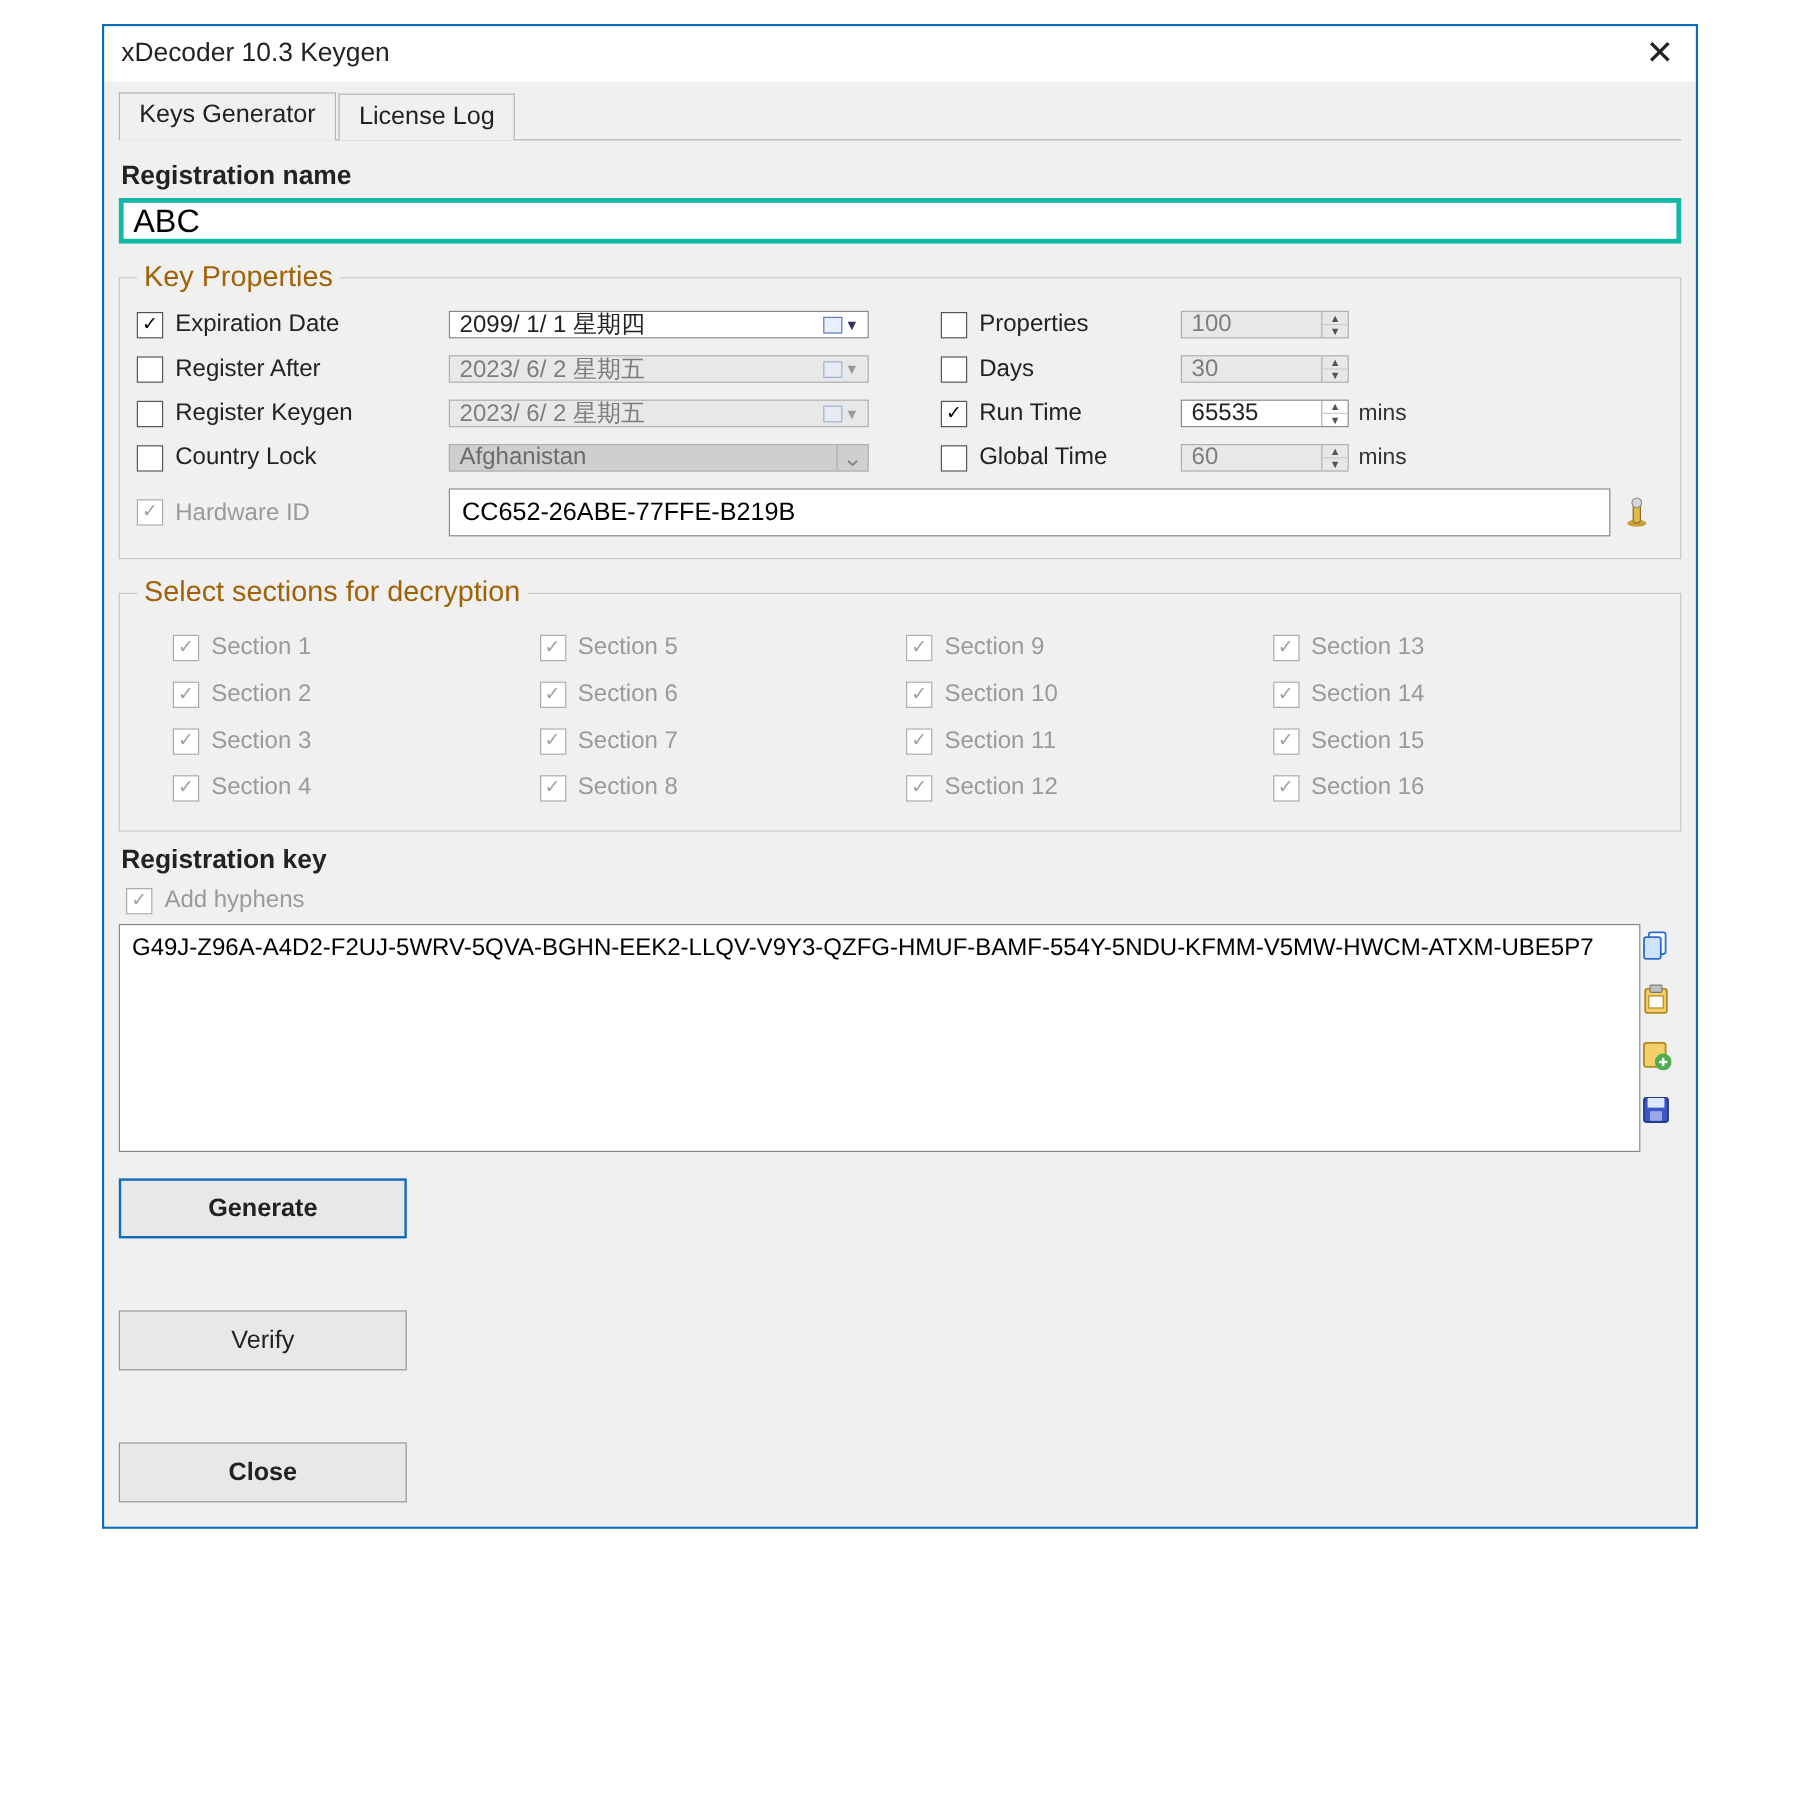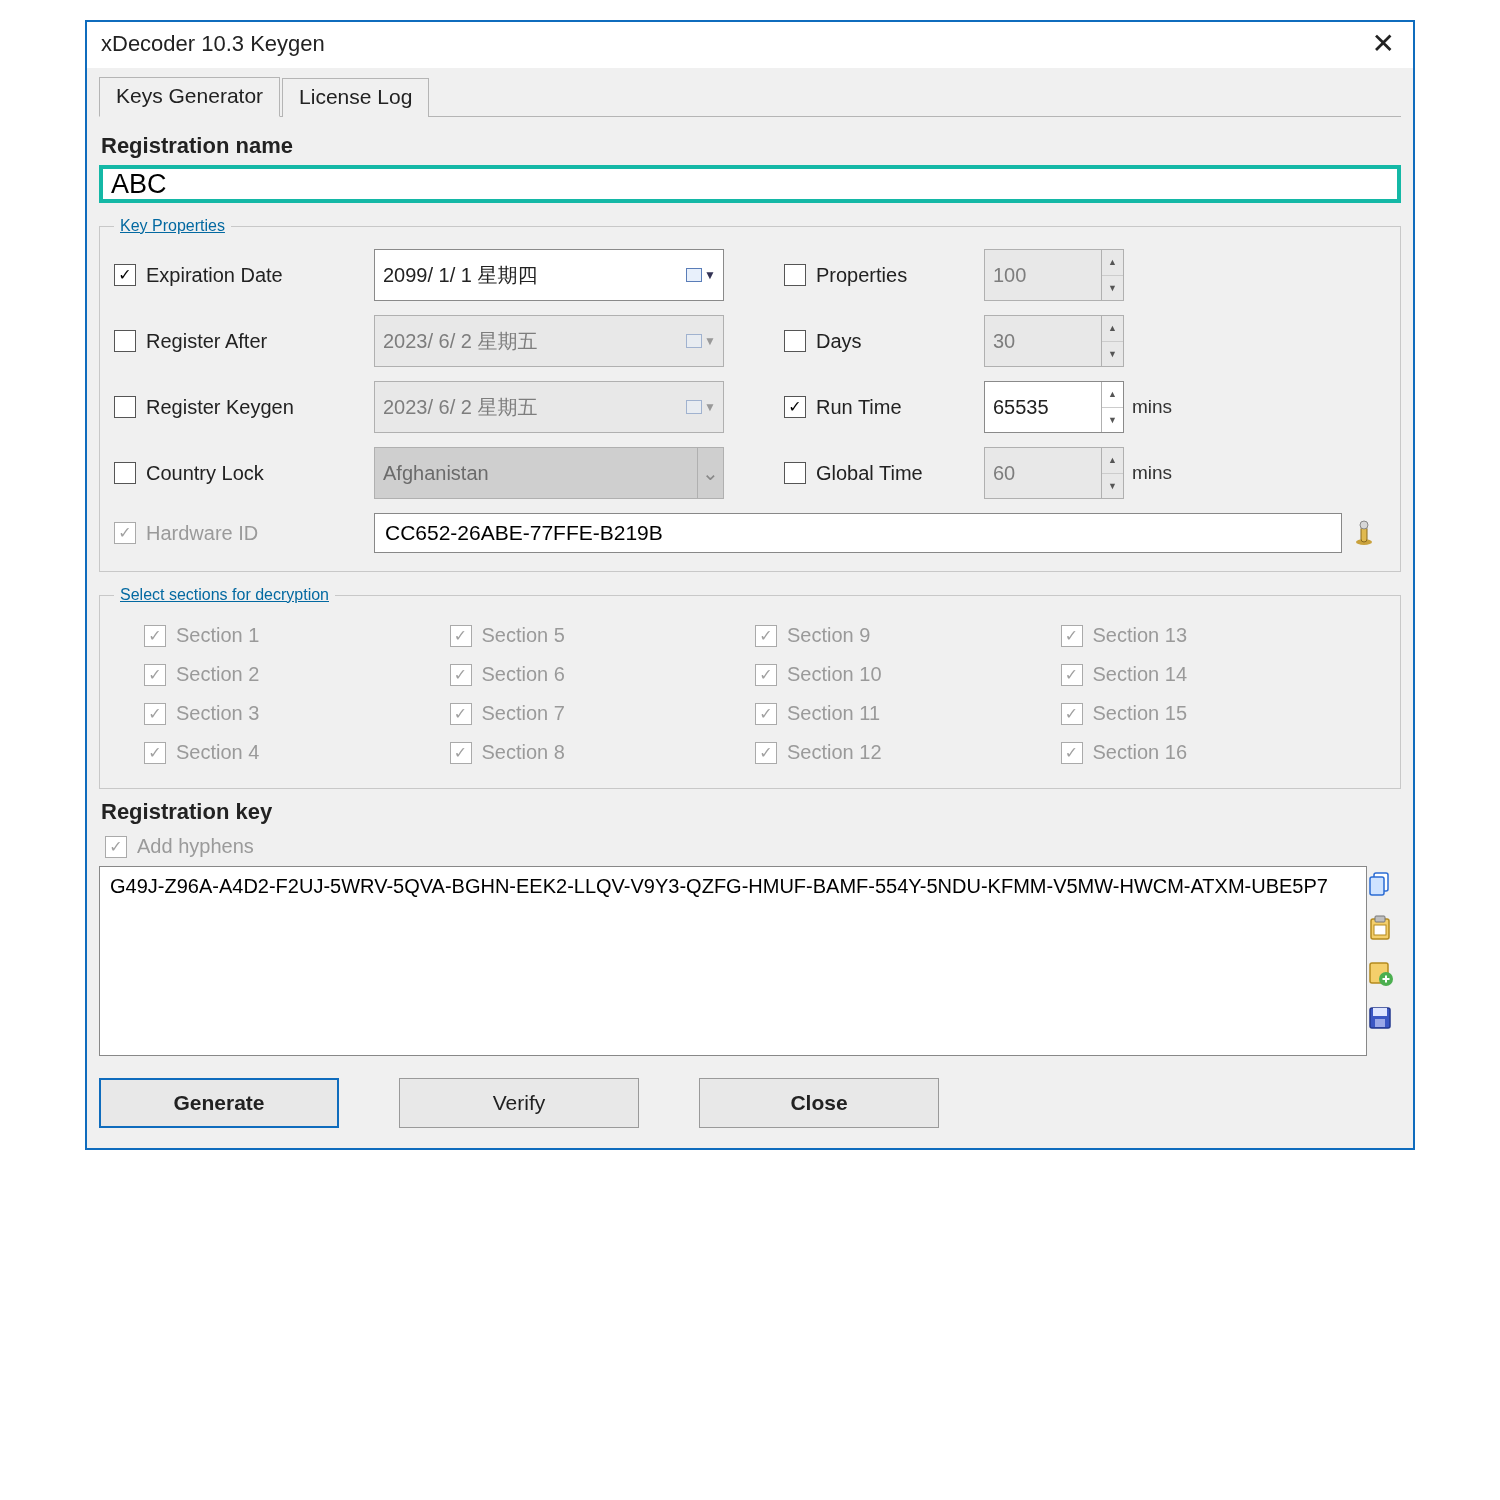--- a/index.html
+++ b/index.html
@@ -61,40 +61,40 @@
     border:4px solid #14b8a6;
     background:#fff;
     padding:4px 8px;
     font-size:27px;
   }
   fieldset.group{
     border:1px solid #c8c8c8;
     margin:14px 0 0 0;
     padding:14px 14px 18px 14px;
   }
-  fieldset.group>legend{padding:0 6px;font-size:16px;color:#0369a1;text-decoration:underline;}
+  fieldset.group>legend{padding:0 6px;font-size:24px;color:#a16207;}
   .kp-grid{
     display:grid;
     grid-template-columns: 260px 350px 60px 200px 140px 60px;
     row-gap:14px;
     align-items:center;
   }
   .chk{
     display:inline-flex;align-items:center;gap:10px;
   }
   .chk-box{
     width:22px;height:22px;border:1.5px solid #555;background:#fff;
     display:inline-flex;align-items:center;justify-content:center;
   }
   .chk-box.disabled{border-color:#aaa;}
   .chk-mark{font-size:16px;line-height:1;color:#000;}
   .chk-mark.disabled{color:#a0a0a0;}
   .chk-label.disabled{color:var(--disabled-text);text-align:center;}
   .date-box,.combo-box,.spin-box{
-    height:52px;border:1px solid #8a8a8a;background:#fff;
+    height:23px;border:1px solid #8a8a8a;background:#fff;
     display:flex;align-items:center;padding:0 8px;position:relative;
     font-size:20px;
   }
   .date-box.disabled,.combo-box.disabled,.spin-box.disabled{
     background:#e8e8e8;color:#7d7d7d;border-color:#b0b0b0;
   }
   .combo-box.disabled{background:#cfcfcf;color:#6b6b6b;}
   .date-drop{
     position:absolute;right:4px;top:4px;bottom:4px;width:36px;
     display:flex;align-items:center;justify-content:center;gap:2px;
@@ -138,21 +138,21 @@
   textarea.key-area{
     flex:1;height:190px;resize:none;
     border:1px solid #888;background:#fff;
     font-family:inherit;font-size:20px;padding:8px 10px;
     overflow-y:scroll;
   }
   .side-icons{
     width:34px;display:flex;flex-direction:column;gap:14px;padding-top:4px;
   }
   .btn-row{
-    display:flex;gap:60px;justify-content:flex-start;margin-top:22px;
+    display:flex;gap:60px;justify-content:flex-start;margin-top:22px;flex-direction:column;
   }
   .btn{
     width:240px;height:50px;
     border:1px solid #9a9a9a;background:#e8e8e8;
     display:flex;align-items:center;justify-content:center;
     font-size:21px;
   }
   .btn.primary{border:2px solid var(--win-blue);font-weight:700;}
   .btn.bold{font-weight:700;}
 </style>

